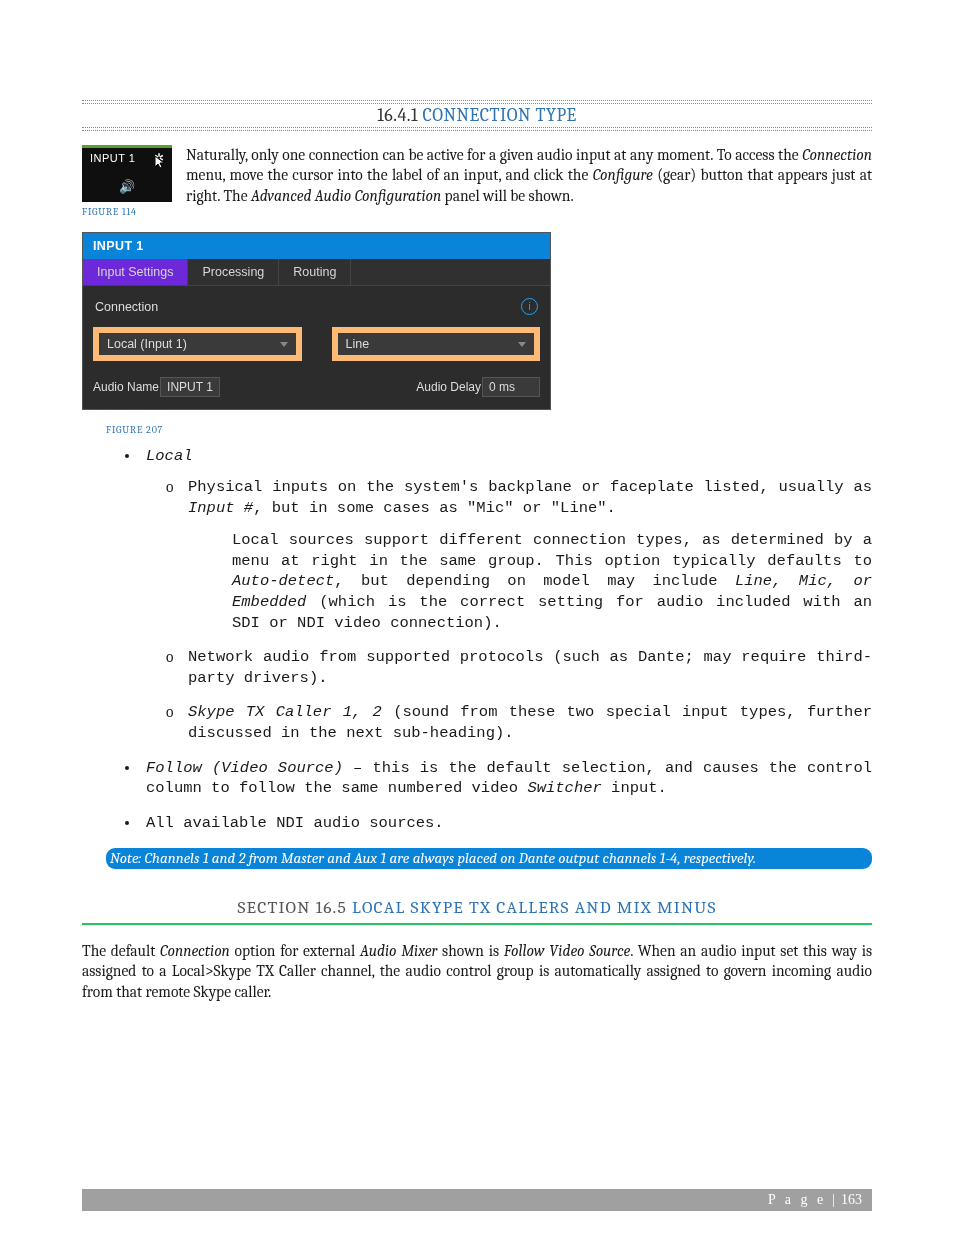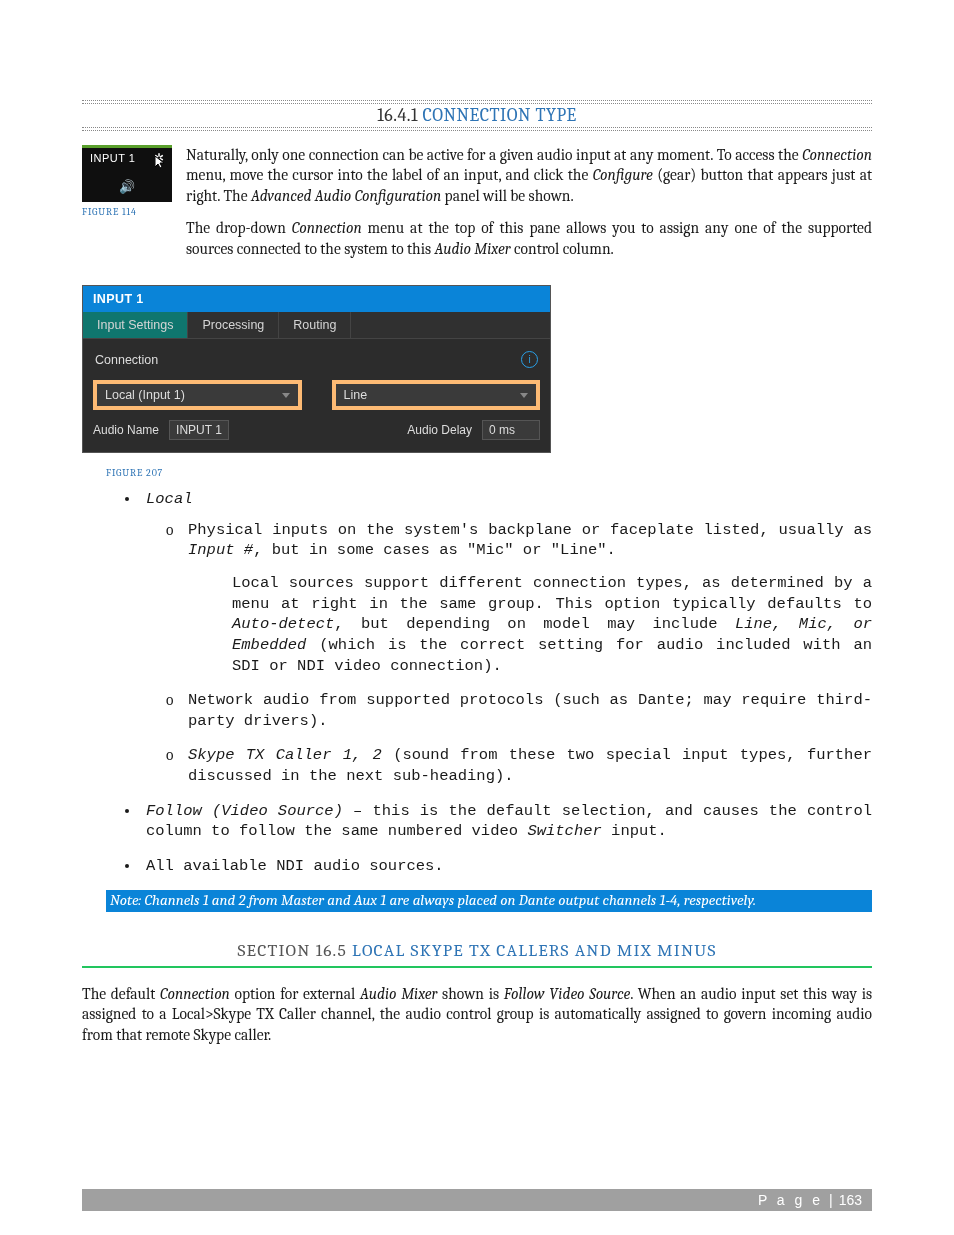--- a/index.html
+++ b/index.html
@@ -90,45 +90,45 @@
     display:flex;
     background:#303030;
     border-bottom:1px solid #444;
   }
   .panel207 .tab {
     padding:6px 14px;
     color:#d5d5d5;
     border-right:1px solid #444;
     cursor:pointer;
   }
-  .panel207 .tab.active { background:#0f766e; }
+  .panel207 .tab.active { background:#6d28d9; }
   .panel207 .body { padding:6px 10px 12px 10px; background:#2c2c2c; }
   .panel207 .conn-row {
     display:flex; justify-content:space-between; align-items:center;
     padding:6px 2px;
   }
   .panel207 .info-icon {
     width:15px; height:15px; border:1px solid #2aa0e8; border-radius:50%;
     color:#2aa0e8; font-size:10px; line-height:15px; text-align:center;
   }
   .panel207 .dd-row { display:flex; gap:30px; margin:6px 0; }
   .panel207 .dd {
     flex:1;
     background:#3a3a3a;
-    border:4px solid #fdba74;
+    border:6px solid #fdba74;
     padding:4px 8px;
     display:flex; justify-content:space-between; align-items:center;
     cursor:pointer;
   }
   .panel207 .dd .tri {
     width:0; height:0; border-left:4px solid transparent; border-right:4px solid transparent;
     border-top:5px solid #888;
   }
   .panel207 .name-row {
-    display:flex; align-items:center; gap:10px; margin-top:10px; font-size:12px;
+    display:flex; align-items:center; gap:1px; margin-top:16px; font-size:12px;
   }
   .panel207 .val-box {
     background:#3a3a3a; border:1px solid #555; padding:2px 6px; min-width:44px;
   }
   .fig207-caption { color:#2e74b5; font-size:10px; letter-spacing:0.8px; margin:14px 0 8px 24px; }
 
   
   ul.lvl1 { list-style:disc; padding-left:58px; margin:10px 0 0 0;font-family:Liberation Mono, monospace; }
   ul.lvl1 > li { margin:0 0 14px 0; padding-left:6px; text-align:justify; line-height:1.33; }
   ul.lvl2 { list-style:none; padding-left:42px; margin:10px 0 0 0; }
@@ -140,20 +140,21 @@
 
   
   .note {
     background:#0a84d8;
     color:#fff;
     font-style:italic;
     padding:1px 4px;
     margin:6px 0 18px 24px;
     line-height:1.3;
     font-size:15px;
+    border-radius:9px;
   }
 
   
   .sec-title-2 {
     text-align:center;
     font-size:17.5px;
     letter-spacing:1.2px;
     border-bottom:2px solid #22c55e;
     padding:10px 0 6px 0;
     margin-bottom:16px;
@@ -161,21 +162,21 @@
   .sec-title-2 .pre { color:#555; }
   .sec-title-2 .ttl2 { color:#2e74b5; }
 
   
   .footer {
     position:absolute;
     left:82px; right:82px; bottom:24px;
     height:22px;
     background:#a0a0a0;
     color:#fff;
-    font-family:Liberation Sans, sans-serif;
+    font-family:Liberation Serif, serif;
     font-size:14px;
     letter-spacing:3px;
     display:flex; align-items:center; justify-content:flex-end;
     padding:0 10px;
     box-sizing:border-box;
   }
   .footer .pn { letter-spacing:0; margin-left:6px; }
 </style>
 </head>
 <body>
@@ -197,23 +198,20 @@
               <path d="M0 0 L0 11 L3 8 L5 12 L7 11 L5 7 L9 7 Z" fill="#fff" stroke="#000" stroke-width="1"></path>
             </svg>
       </span>
       <span class="spk">🔊</span>
     </div>
     <div class="fig-caption">FIGURE 114</div>
   </div>
   <div style="flex:1">
     <p class="para">
       <span>Naturally, only one connection can be active for a given audio input at any moment. To access the </span><em>Connection</em><span> menu, move the cursor into the label of an input, and click the </span><em>Configure</em><span> (gear) button that appears just at right. The </span><em>Advanced Audio Configuration</em><span> panel will be shown.</span>
-    </p>
-    <p class="para">
-      <span>The drop-down </span><em>Connection</em><span> menu at the top of this pane allows you to assign any one of the supported sources connected to the system to this </span><em>Audio Mixer</em><span> control column.</span>
     </p>
   </div>
 </div>
 
 <div class="panel207">
   <div class="titlebar">INPUT 1</div>
   <div class="tabs">
     <div class="tab active">Input Settings</div>
     <div class="tab">Processing</div>
     <div class="tab">Routing</div>

